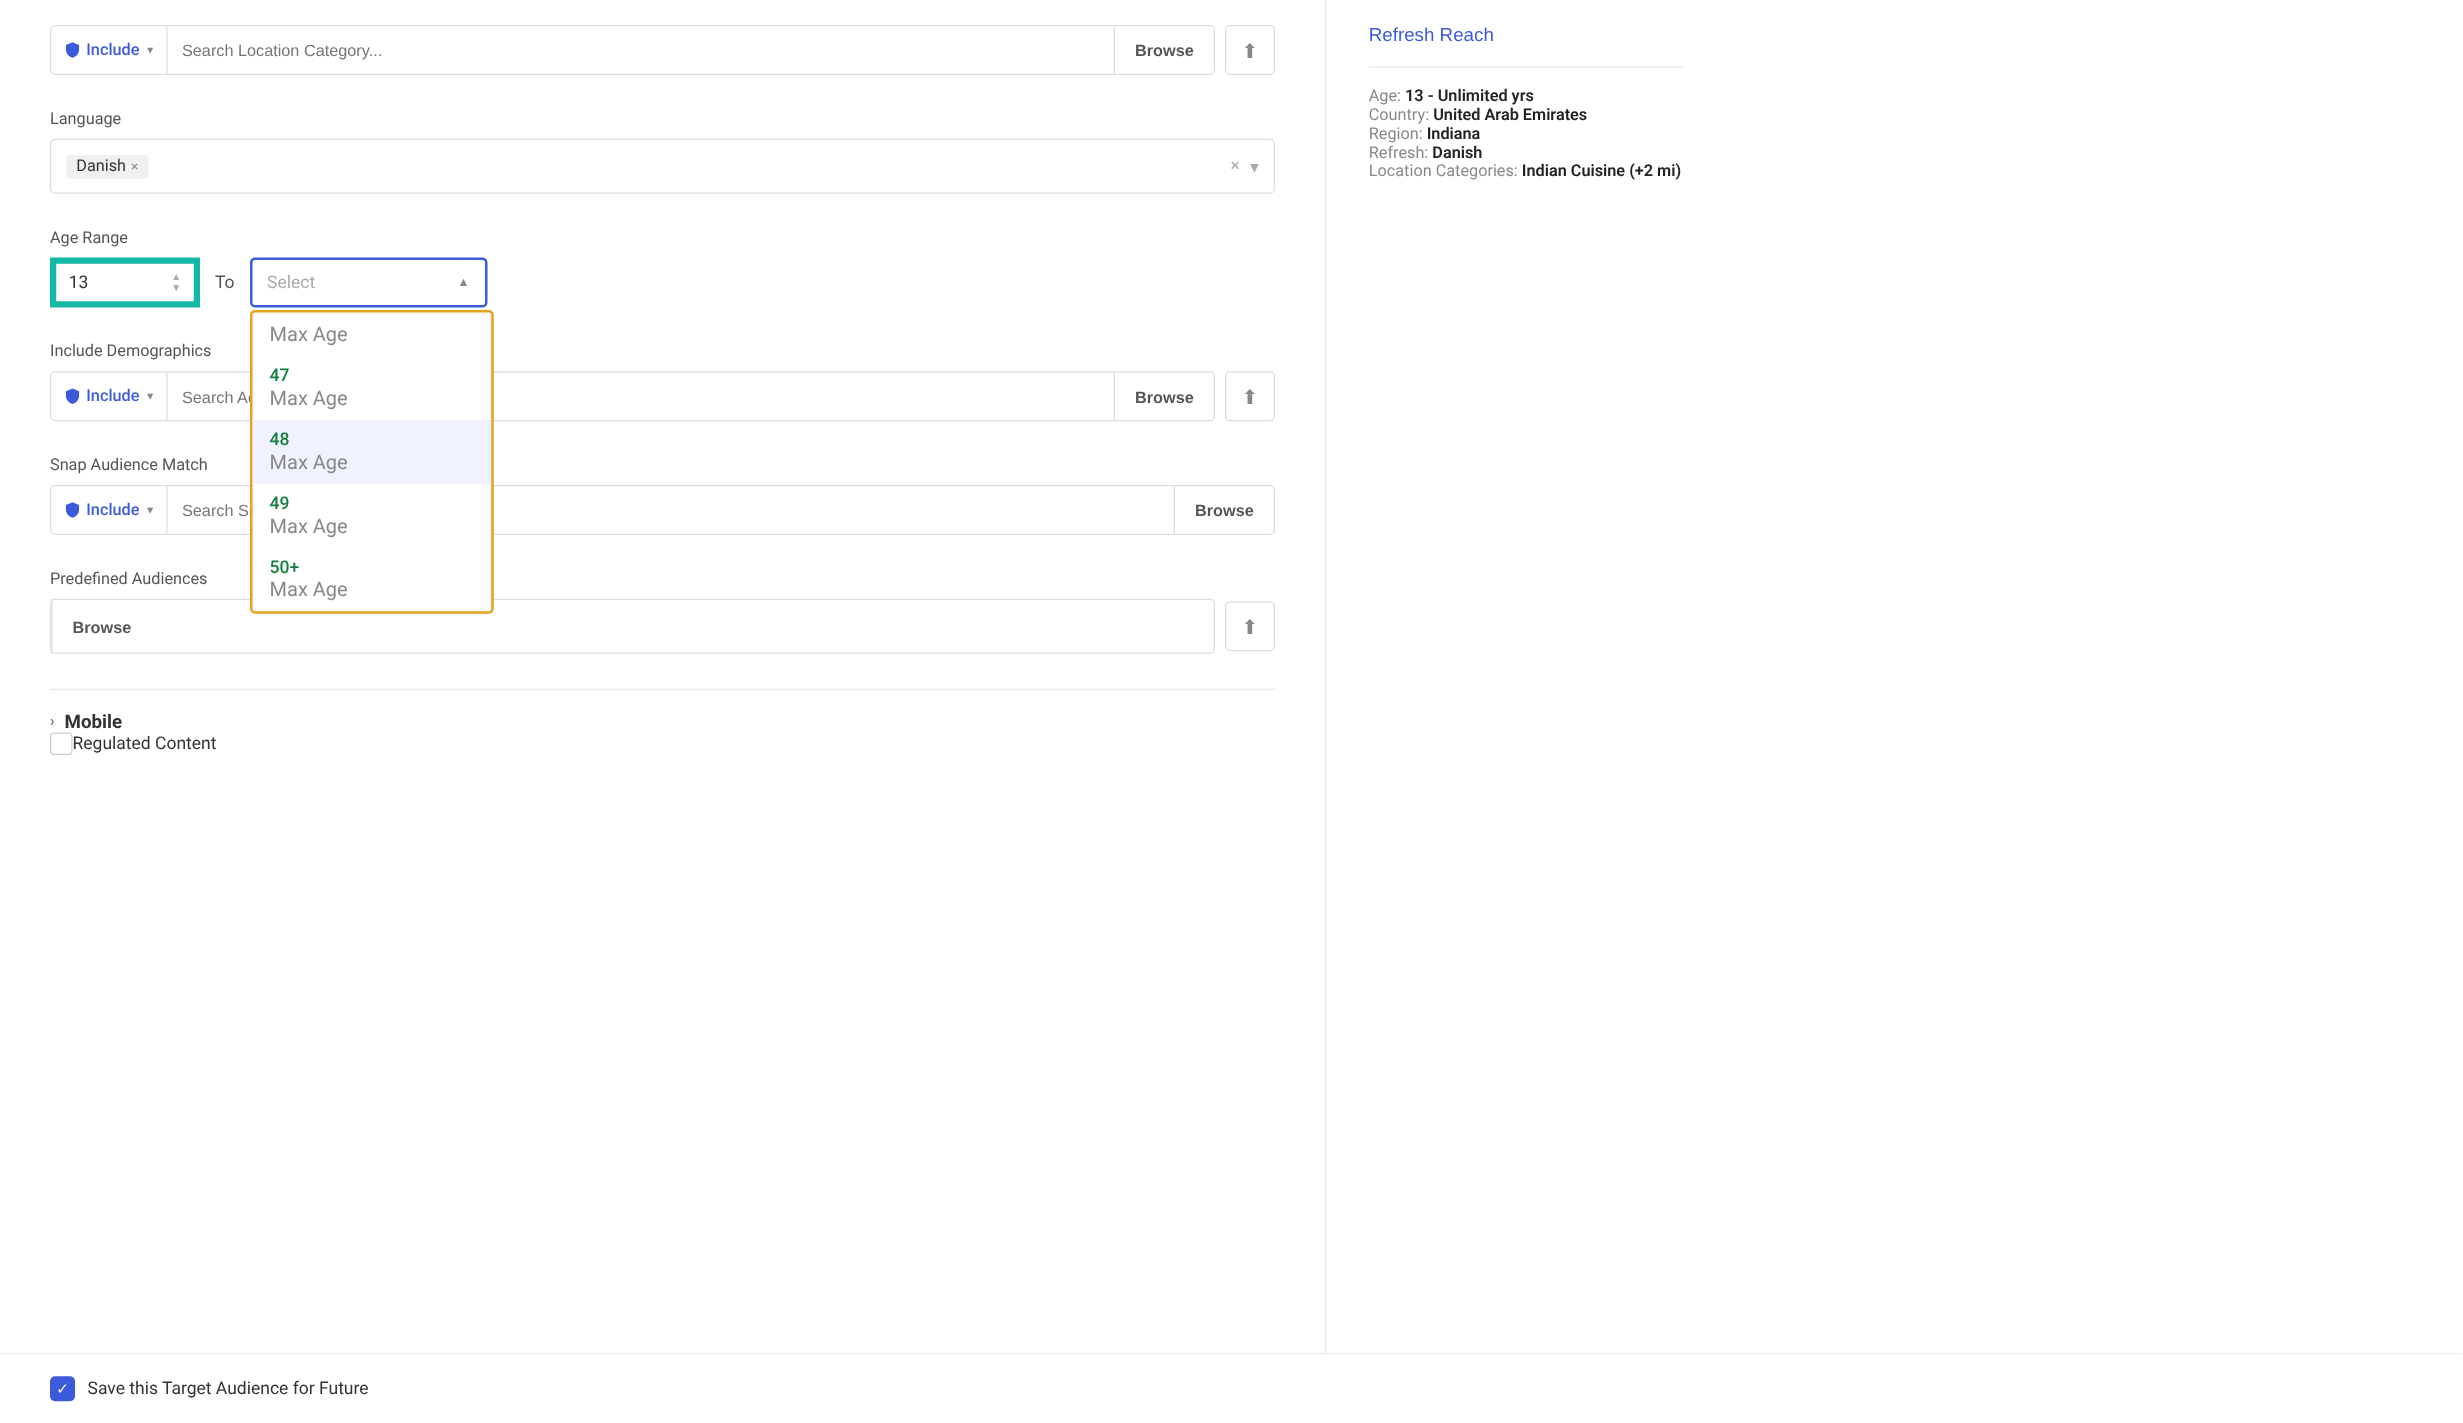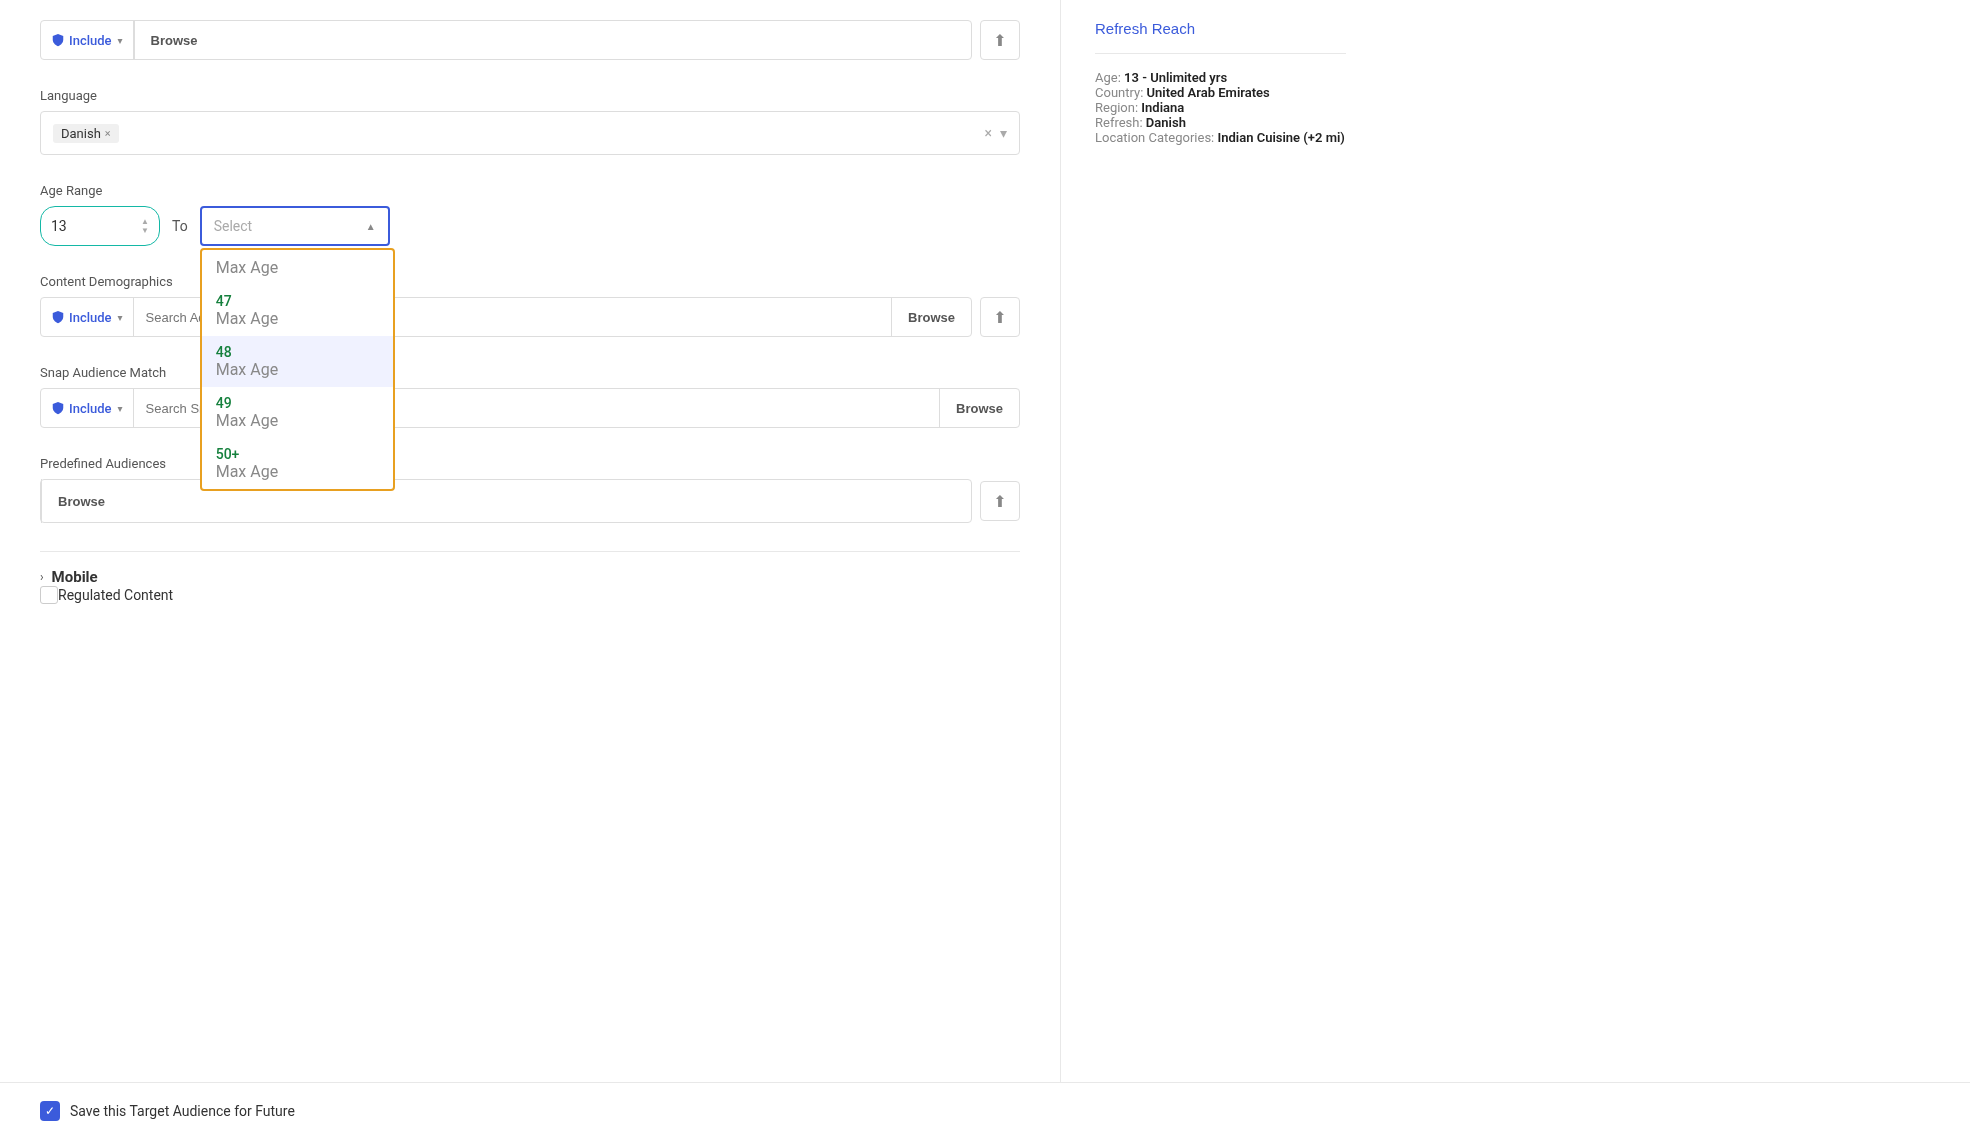--- a/index.html
+++ b/index.html
@@ -150,22 +150,22 @@
       color: #aaa;
     }
 
     
     .age-range-row {
       display: flex;
       align-items: center;
       gap: 12px;
     }
     .age-input-box {
-      border: 1px solid #14b8a6;
-      border-radius: 15px;
+      border: 5px solid #14b8a6;
+      border-radius: 0;
       padding: 0 10px;
       height: 40px;
       display: flex;
       align-items: center;
       justify-content: space-between;
       min-width: 120px;
       font-size: 14px;
     }
     .age-spinners {
       display: flex;
@@ -393,20 +393,21 @@
 
     <div class="location-row">
       <div class="include-select-box">
         <div class="include-badge">
           <svg class="shield-icon" viewBox="0 0 16 16">
             <path d="M8 1L2 3.5v4c0 3.5 2.5 6.5 6 7.5 3.5-1 6-4 6-7.5v-4L8 1z"></path>
           </svg>
           <span>Include</span>
           <span class="chevron-down">▾</span>
         </div>
+        <input class="search-input-box" type="text" placeholder="Search Location Category..." style="">
         <button class="browse-btn">Browse</button>
       </div>
       <div class="upload-btn">
         <span class="upload-icon">⬆</span>
       </div>
     </div>
 
     <div class="section">
       <div class="section-label">Language</div>
       <div class="language-box">
@@ -460,21 +461,21 @@
             <div class="dropdown-item">
               <div class="item-number">50+</div>
               <div class="item-sub">Max Age</div>
             </div>
           </div>
         </div>
       </div>
     </div>
 
     <div class="section">
-      <div class="section-label">Content Demographics</div>
+      <div class="section-label">Include Demographics</div>
       <div class="adv-row">
         <div class="include-select-box">
           <div class="include-badge">
             <svg class="shield-icon" viewBox="0 0 16 16">
               <path d="M8 1L2 3.5v4c0 3.5 2.5 6.5 6 7.5 3.5-1 6-4 6-7.5v-4L8 1z"></path>
             </svg>
             <span>Include</span>
             <span class="chevron-down">▾</span>
           </div>
           <input class="search-input-box" type="text" placeholder="Search Advanced..." style="">

